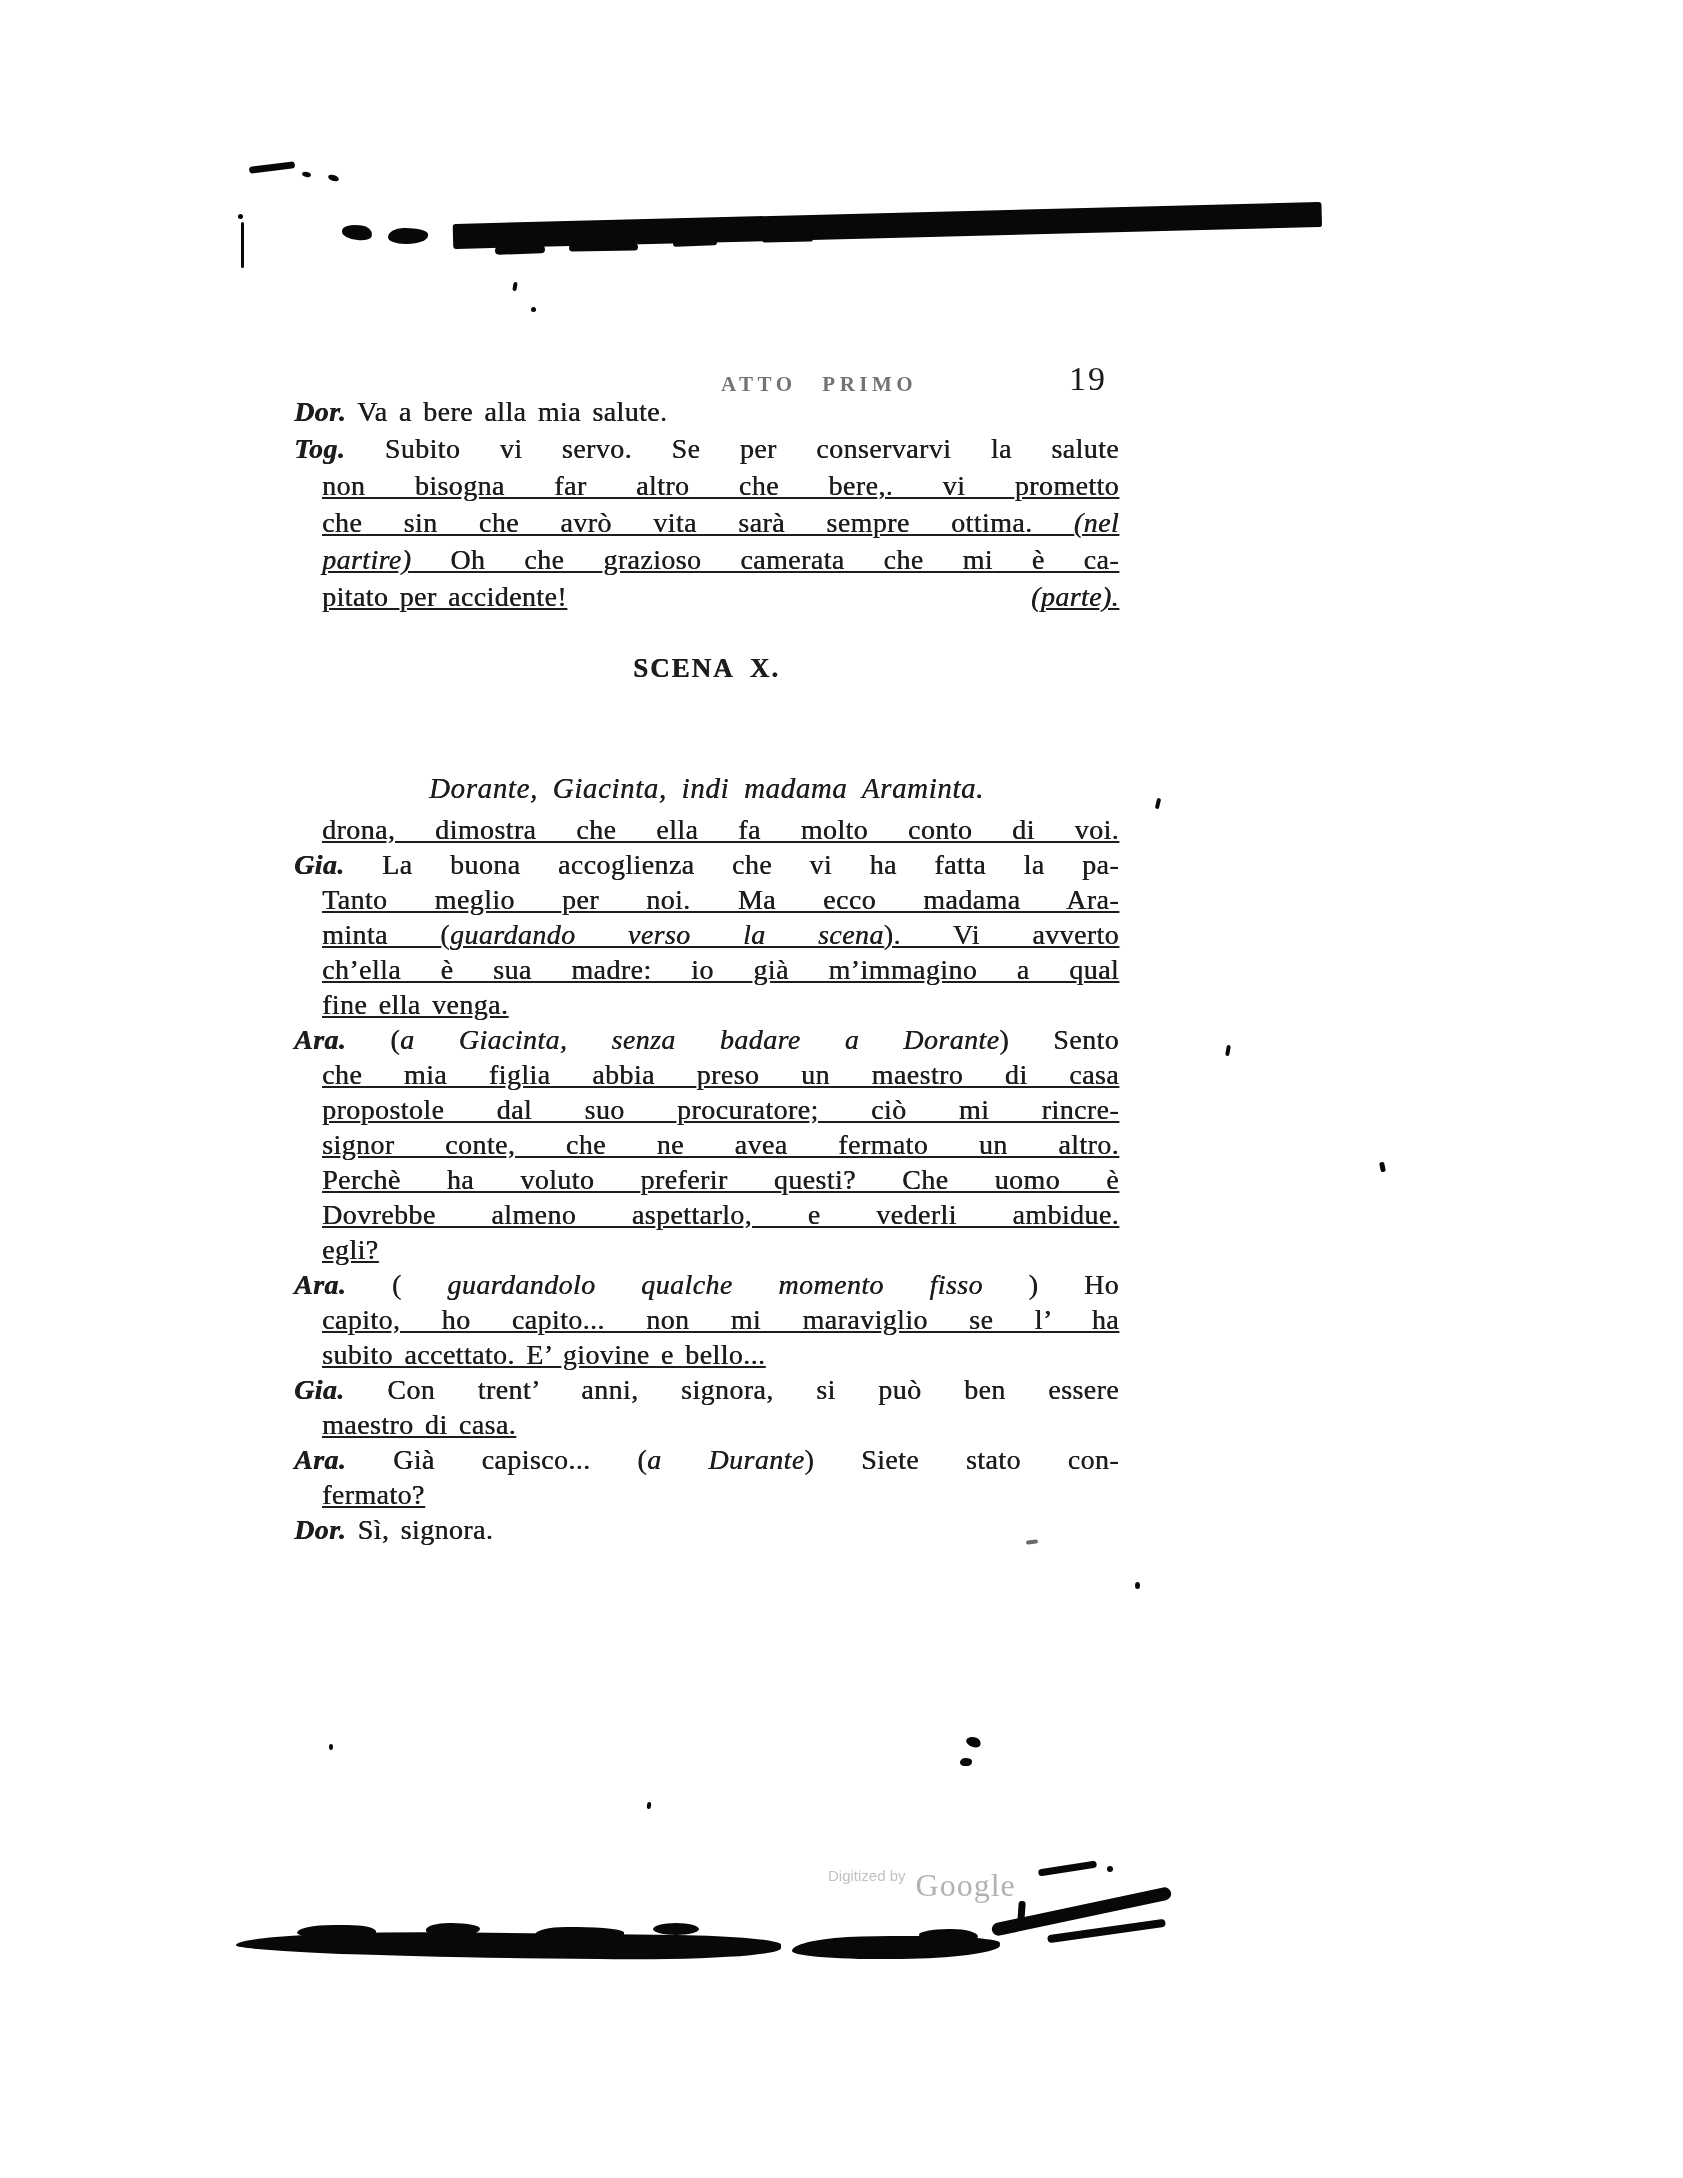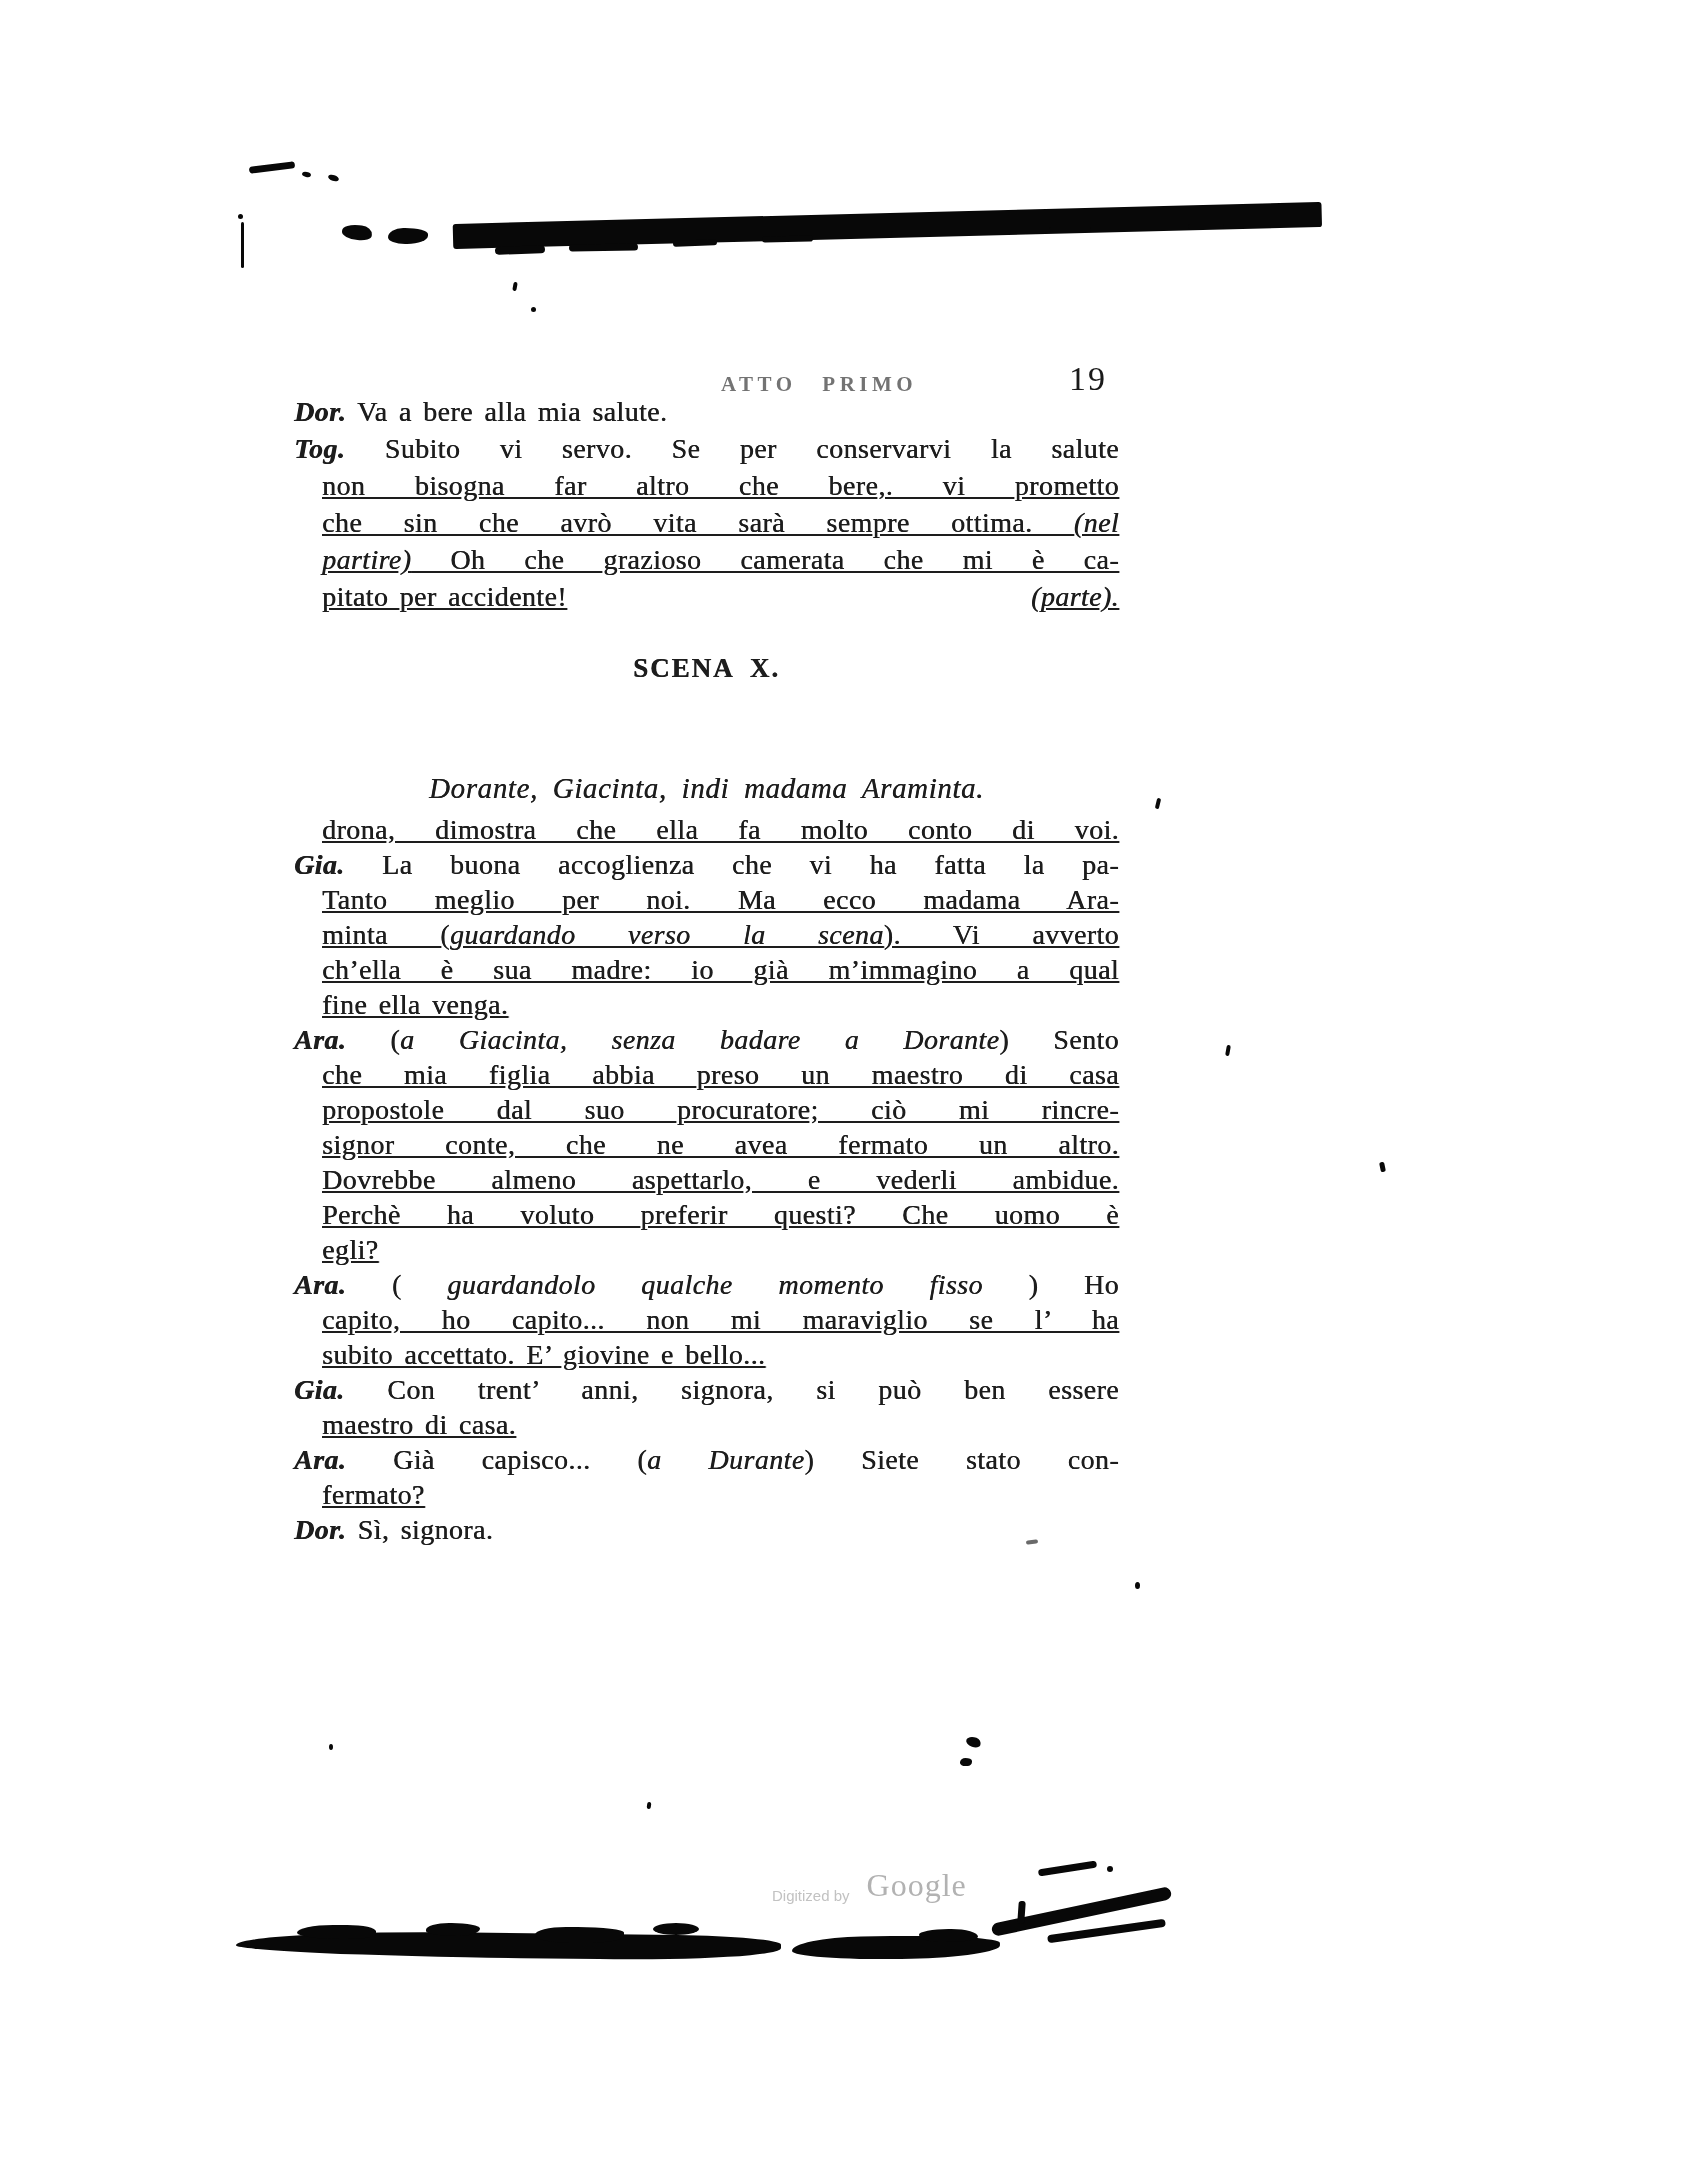--- a/index.html
+++ b/index.html
@@ -27,21 +27,21 @@
 
   
   .scene-heading{left:294px;top:653px;width:825px;text-align:center;
     font-weight:bold;font-size:27px;letter-spacing:2px;word-spacing:8px;
     text-shadow:0.4px 0 0 currentColor;}
   .scene-characters{left:294px;top:732px;width:825px;text-align:center;
     font-style:italic;font-size:29px;letter-spacing:0.6px;word-spacing:7px;
     text-shadow:0.3px 0 0 currentColor;margin-top:40px;}
 
   
-  .watermark{left:772px;top:1867px;display:flex;align-items:flex-end;gap:17px;}
+  .watermark{left:828px;top:1867px;display:flex;align-items:flex-start;gap:10px;}
   .wm-prefix{font-family:"Liberation Sans",sans-serif;font-size:15px;
     color:var(--wmtext,#c2c2c2);}
   .wm-logo{font-family:"Liberation Serif",serif;font-size:32px;
     color:var(--wmlogo,#b4b4b4);letter-spacing:1px;}
 
   
   .art{position:absolute;background:var(--artifact,#080808);}
   .top-bar{left:453px;top:224px;width:869px;height:25px;
     transform:rotate(-1.45deg);transform-origin:left center;border-radius:3px;}
   .tb-d1{left:495px;top:246px;width:50px;height:8px;transform:rotate(-2deg);border-radius:4px;}
@@ -148,22 +148,22 @@
     <div class="tl j ind"><span class="n">drona, dimostra che ella fa molto conto di voi.</span></div>
     <div class="tl j"><span class="sp">Gia.</span><span class="n"> La buona accoglienza che vi ha fatta la pa-</span></div>
     <div class="tl j ind"><span class="n">Tanto meglio per noi. Ma ecco madama Ara-</span></div>
     <div class="tl j ind"><span class="n">minta (</span><span class="i">guardando verso la scena</span><span class="n">). Vi avverto</span></div>
     <div class="tl j ind"><span class="n">ch’ella è sua madre: io già m’immagino a qual</span></div>
     <div class="tl ind"><span class="n">fine ella venga.</span></div>
     <div class="tl j"><span class="sp">Ara.</span><span class="n"> (</span><span class="i">a Giacinta, senza badare a Dorante</span><span class="n">) Sento</span></div>
     <div class="tl j ind"><span class="n">che mia figlia abbia preso un maestro di casa</span></div>
     <div class="tl j ind"><span class="n">propostole dal suo procuratore; ciò mi rincre-</span></div>
     <div class="tl j ind"><span class="n">signor conte, che ne avea fermato un altro.</span></div>
+    <div class="tl j ind"><span class="n">Perchè ha voluto preferir questi? Che uomo è</span></div>
     <div class="tl j ind"><span class="n">Dovrebbe almeno aspettarlo, e vederli ambidue.</span></div>
-    <div class="tl j ind"><span class="n">Perchè ha voluto preferir questi? Che uomo è</span></div>
     <div class="tl ind"><span class="n">egli?</span></div>
     <div class="tl j"><span class="sp">Ara.</span><span class="n"> ( </span><span class="i">guardandolo qualche momento fisso</span><span class="n"> ) Ho</span></div>
     <div class="tl j ind"><span class="n">capito, ho capito... non mi maraviglio se l’ ha</span></div>
     <div class="tl ind"><span class="n">subito accettato. E’ giovine e bello...</span></div>
     <div class="tl j"><span class="sp">Gia.</span><span class="n"> Con trent’ anni, signora, si può ben essere</span></div>
     <div class="tl ind"><span class="n">maestro di casa.</span></div>
     <div class="tl j"><span class="sp">Ara.</span><span class="n"> Già capisco... (</span><span class="i">a Durante</span><span class="n">) Siete stato con-</span></div>
     <div class="tl ind"><span class="n">fermato?</span></div>
     <div class="tl"><span class="sp">Dor.</span><span class="n"> Sì, signora.</span></div>
   </div>

